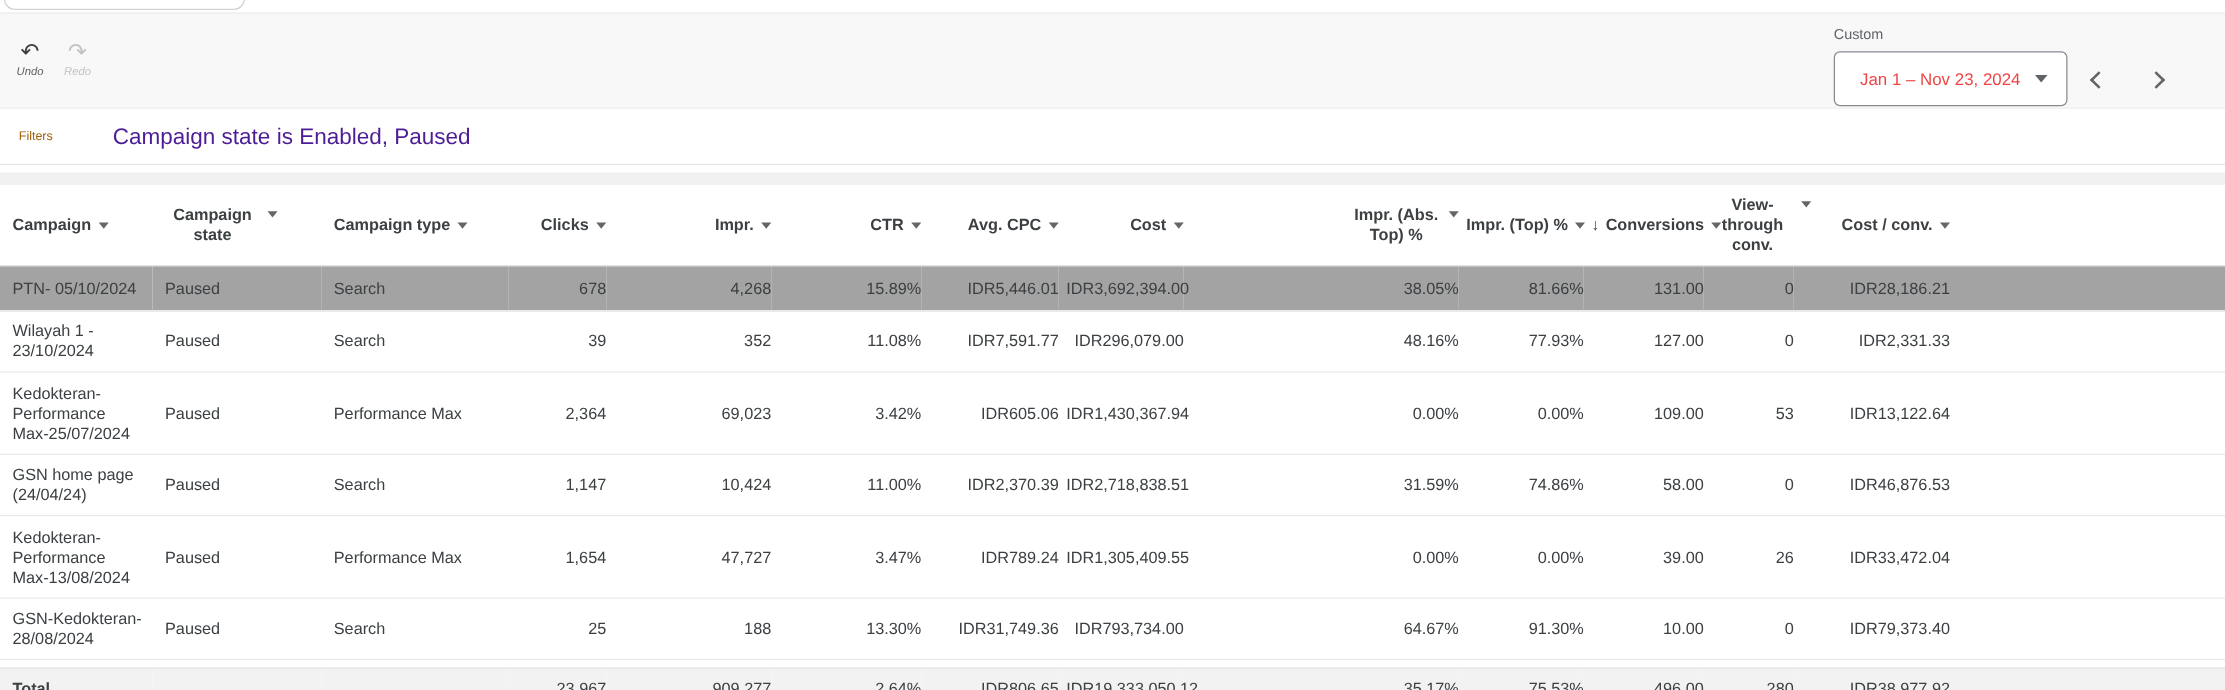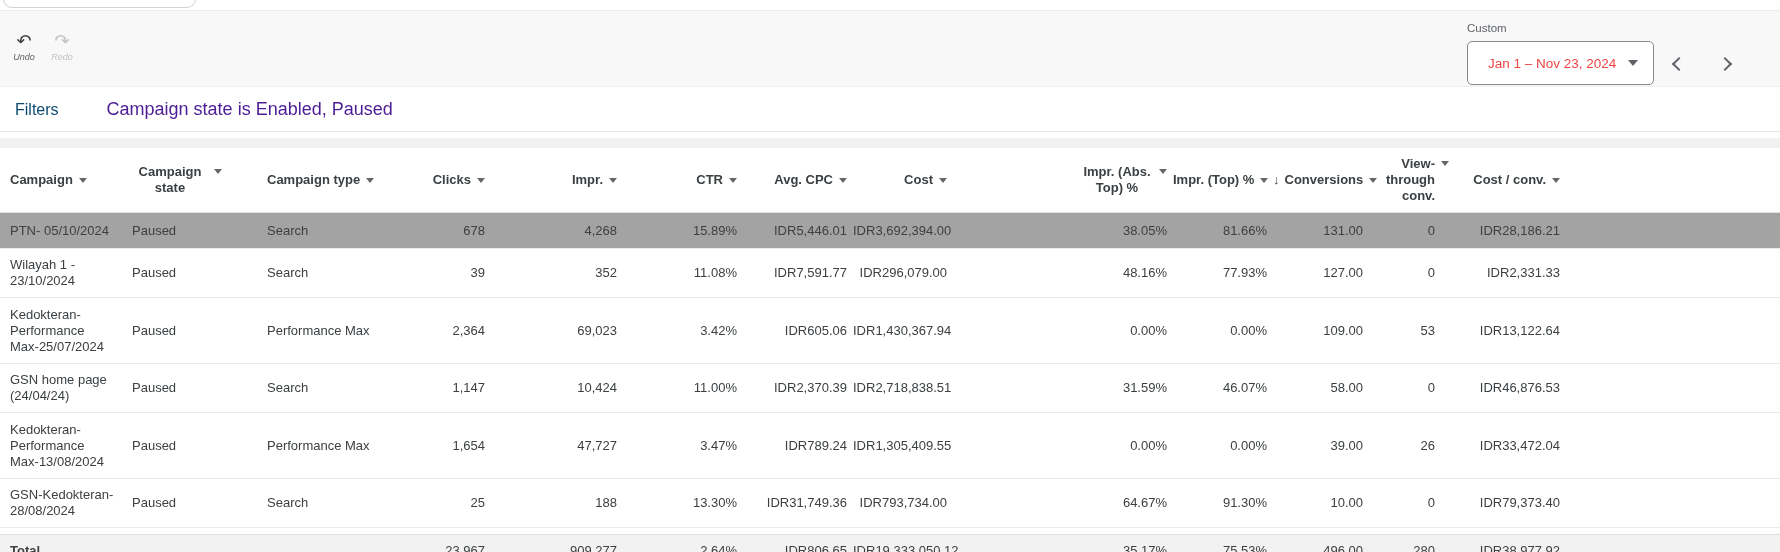--- a/index.html
+++ b/index.html
@@ -54,21 +54,21 @@
   #chev-right { left:1712px; }
   .chev { display:inline-block; width:10px; height:10px; border-top:2px solid #5f6368; border-left:2px solid #5f6368; }
   .chev.l { transform:rotate(-45deg); margin-left:4px; }
   .chev.r { transform:rotate(135deg); margin-right:4px; }
 
   
   .filter-bar {
     position:absolute; left:0; top:88px; width:1780px; height:43px;
     background:#fff; display:flex; align-items:center;
   }
-  .filter-bar .flabel { margin-left:15px; font-size:16px; color:#0c4a6e; }
+  .filter-bar .flabel { margin-left:15px; font-size:10px; color:#a16207; }
   .filter-chip { margin-left:48px; font-size:18px; color:#4c1d95; background:none; border:none; cursor:pointer; font-family:inherit; }
 
   .divider-1 { position:absolute; left:0; top:131px; width:1780px; height:1px; background:#e8e8e8; }
   .scroll-track { position:absolute; left:0; top:138px; width:1780px; height:10px; background:#f1f1f1; }
 
   
   table.grid {
     position:absolute; left:0; top:148px; width:1780px;
     border-collapse:collapse; table-layout:fixed;
     font-size:13px; color:#3c4043;
@@ -92,21 +92,21 @@
   .grid .col-cost              { width:100px; }
   .grid .col-impr-abs-top      { width:220px; }
   .grid .col-impr-top          { width:100px; }
   .grid .col-conversions       { width:96px; }
   .grid .col-view-through-conv { width:72px; }
   .grid .col-cost-per-conv     { width:125px; }
   .grid .col-filler            { width:220px; }
 
   .grid th .lbl { display:inline-block; vertical-align:middle; white-space:normal; }
   th.col-impr-abs-top .lbl { max-width:72px; text-align:center; }
-  th.col-view-through-conv .lbl { max-width:86px; text-align:right; }
+  th.col-view-through-conv .lbl { max-width:86px; text-align:center; }
   th.col-campaign-state .lbl { max-width:76px; text-align:center; }
 
   .caret {
     display:inline-block; width:0; height:0;
     border-left:4px solid transparent; border-right:4px solid transparent;
     border-top:5px solid #666; margin-left:6px; vertical-align:middle;
   }
   th.col-campaign-state .caret,
   th.col-impr-abs-top .caret,
   th.col-view-through-conv .caret { vertical-align:top; margin-top:5px; }
@@ -231,21 +231,21 @@
         <tr style="height: 46px;">
           <td class="col-campaign al-left"><span class="campaign-name">GSN home page (24/04/24)</span></td>
           <td class="col-campaign-state al-left">Paused</td>
           <td class="col-campaign-type al-left">Search</td>
           <td class="col-clicks al-right">1,147</td>
           <td class="col-impr al-right">10,424</td>
           <td class="col-ctr al-right">11.00%</td>
           <td class="col-avg-cpc al-right">IDR2,370.39</td>
           <td class="col-cost al-right">IDR2,718,838.51</td>
           <td class="col-impr-abs-top al-right">31.59%</td>
-          <td class="col-impr-top al-right">46.07%</td>
+          <td class="col-impr-top al-right">74.86%</td>
           <td class="col-conversions al-right">58.00</td>
           <td class="col-view-through-conv al-right">0</td>
           <td class="col-cost-per-conv al-right">IDR46,876.53</td>
           <td class="col-filler"></td>
         </tr>
         <tr style="height: 66px;">
           <td class="col-campaign al-left"><span class="campaign-name">Kedokteran-Performance Max-13/08/2024</span></td>
           <td class="col-campaign-state al-left">Paused</td>
           <td class="col-campaign-type al-left">Performance Max</td>
           <td class="col-clicks al-right">1,654</td>

